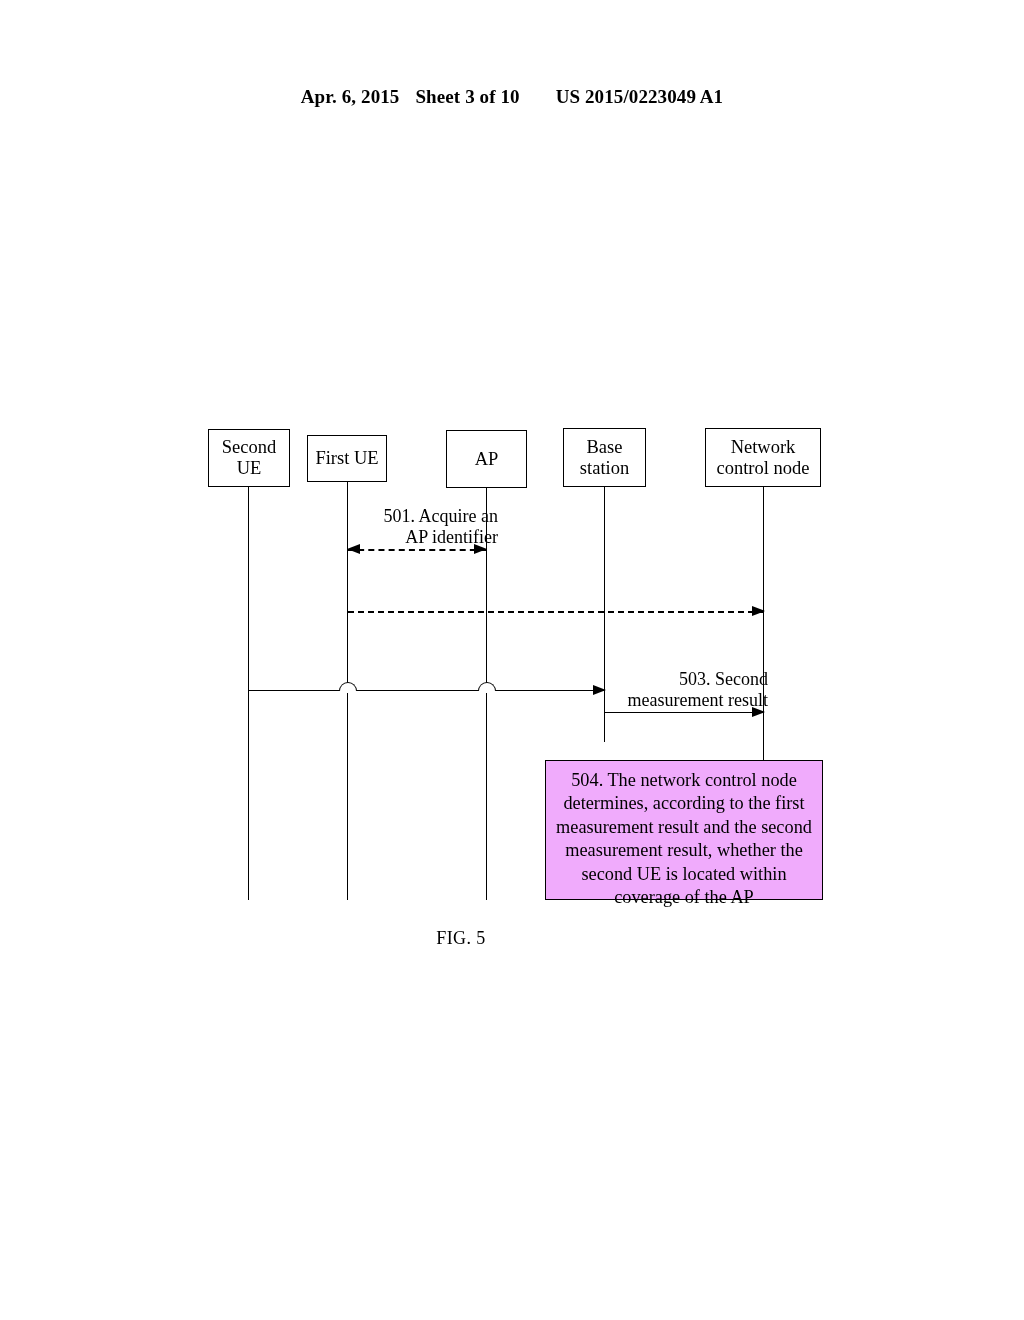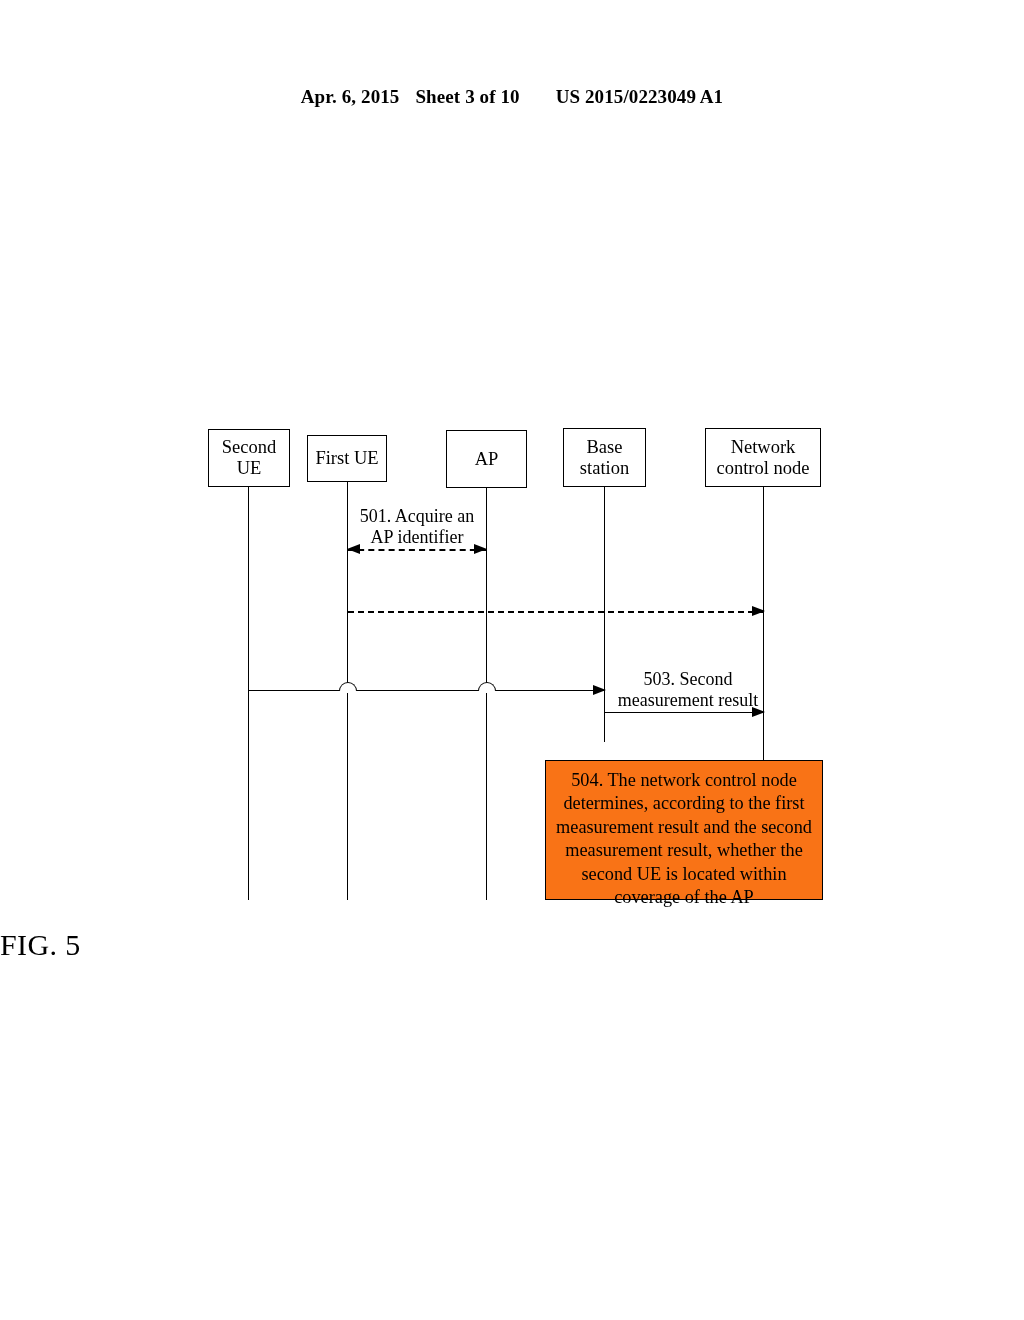--- a/index.html
+++ b/index.html
@@ -63,21 +63,21 @@
   
   .lifeline {
     position: absolute;
     width: 0;
     border-left: 1.6px solid #000;
   }
 
   
   .msg-label {
     position: absolute;
-    text-align: center;
+    text-align: right;
     font-size: 18px;
     line-height: 1.18;
     white-space: pre-line;
   }
 
   
   .arrow {
     position: absolute;
     height: 0;
   }
@@ -128,35 +128,35 @@
   .hop-mask {
     position: absolute;
     background: #fff;
   }
 
   
   .process-box {
     position: absolute;
     box-sizing: border-box;
     border: 1.6px solid #000;
-    background: #f97316;
+    background: #f0abfc;
     text-align: center;
     font-size: 18.3px;
     line-height: 1.28;
     padding: 8px 10px 6px 10px;
   }
 
   
   #fig-caption {
     position: absolute;
     left: 0;
     top: 928px;
     width: 922px;
-    text-align: left;
-    font-size: 30px;
+    text-align: center;
+    font-size: 18px;
     letter-spacing: 0.4px;
   }
 </style>
 </head>
 <body>
 
 <div id="page-header">
   <span class="hdr-date">Apr. 6, 2015</span>
   <span class="hdr-sheet">Sheet 3 of 10</span>
   <span class="hdr-num">US 2015/0223049 A1</span>

